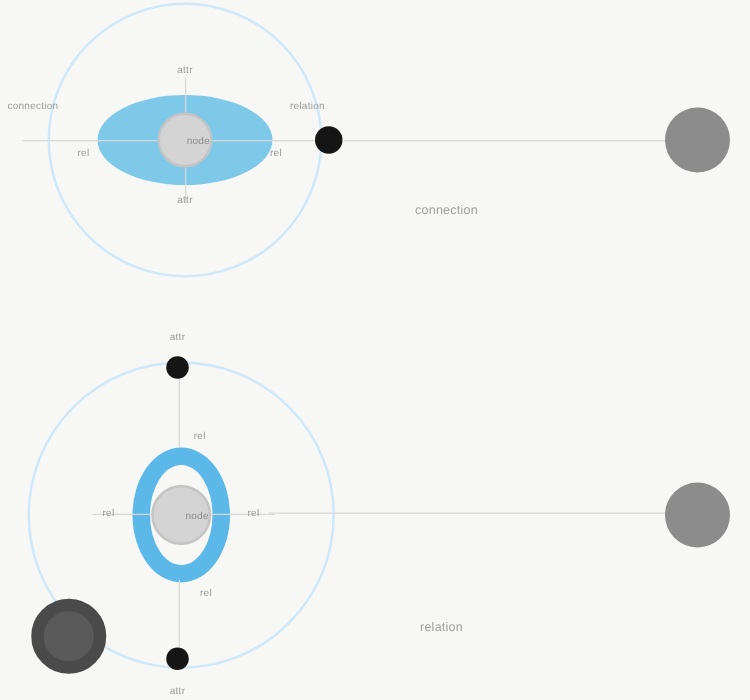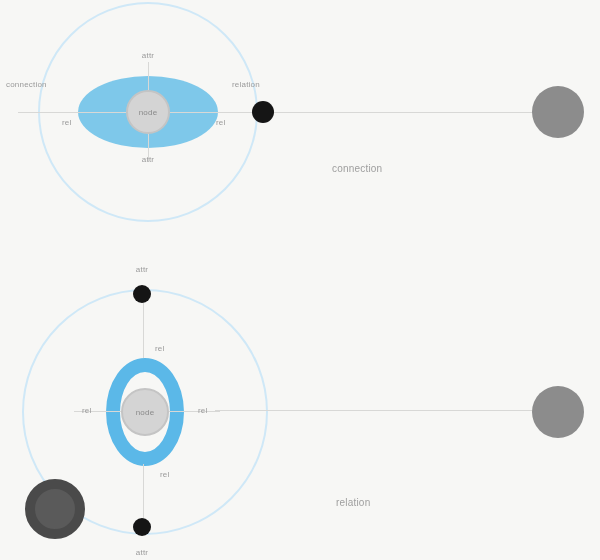--- a/index.html
+++ b/index.html
@@ -52,21 +52,21 @@
   }
 
   .core {
     position: absolute;
     border-radius: 50%;
     background: #d4d4d4;
     border: 2px solid #c4c4c4;
     box-sizing: border-box;
     display: flex;
     align-items: center;
-    justify-content: center;
+    justify-content: flex-end;
   }
 
   .core-label {
     font-size: 8px;
     color: #8a8a8a;
     letter-spacing: .2px;
     white-space: nowrap;
   }
 
   .node-dot {

